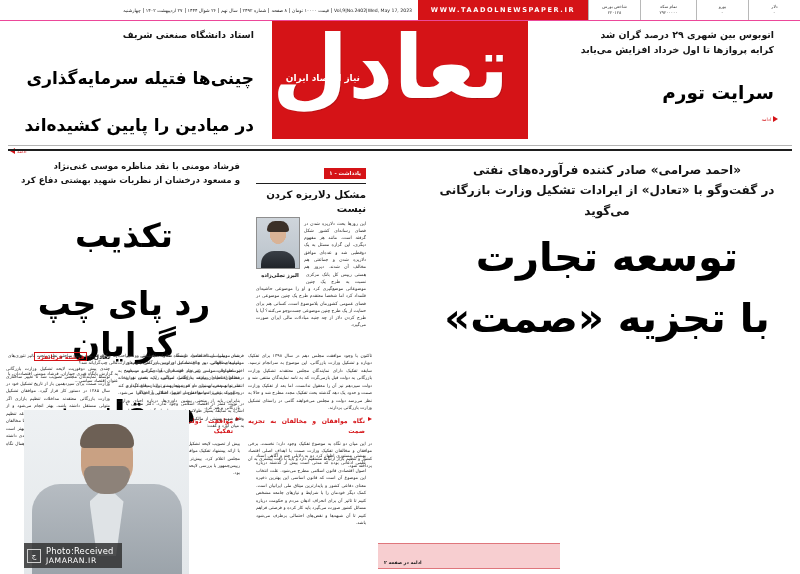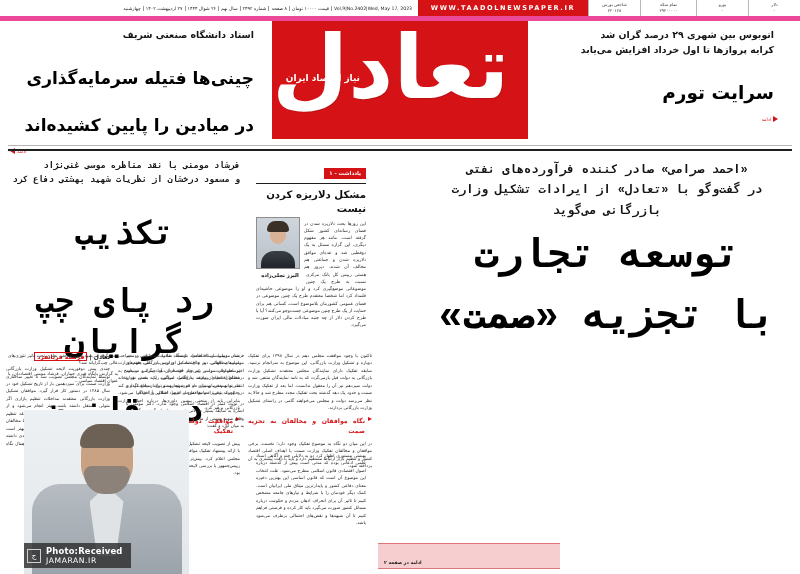--- a/index.html
+++ b/index.html
@@ -19,21 +19,21 @@
     position: absolute; inset: 0;
     width: 800px; height: 574px;
     background: #fff;
     direction: rtl;
   }
 
   
   .topbar {
     position: absolute; top: 0; left: 0;
     width: 800px; height: 21px;
-    border-bottom: 5px solid #ec4899;
+    border-bottom: 1px solid #ec4899;
     background: #fff;
     display: flex;
     align-items: stretch;
     direction: rtl;
   }
   .tb-cell {
     display: flex; flex-direction: column;
     align-items: center; justify-content: center;
     font-size: 4.2px; line-height: 1.35;
     color: #2a2a2a;
@@ -154,21 +154,21 @@
   .hr-thin {
     position: absolute; left: 8px; right: 8px;
     height: 1px; background: #b5b5b5;
   }
   .hr-thick {
     position: absolute; left: 8px; right: 8px;
     height: 2px; background: #1e1e1e;
   }
 
   
-  .hl-block { position: absolute; top: 160px; font-family: Liberation Mono, monospace; }
+  .hl-block { position: absolute; top: 160px; }
   .hl-right { right: 8px; width: 370px; text-align: center; }
   .hl-left  { left: 8px;  width: 232px; text-align: center; }
 
   .hl-kick {
     font-size: 12px;
     line-height: 1.7;
     font-weight: bold;
     color: #141414;
     letter-spacing: -0.25px;
   }
@@ -340,21 +340,21 @@
   }
   .photo-credit {
     position: absolute;
     left: 0; bottom: 6px;
     background: rgba(45,45,45,0.82);
     color: #fff;
     padding: 3px 8px 3px 22px;
     direction: ltr;
     text-align: left;
   }
-  .photo-credit .l1 { font-size: 8.4px; font-weight: bold; letter-spacing: 0.2px; }
+  .photo-credit .l1 { font-size: 8.4px; font-weight: normal; letter-spacing: 0.2px; }
   .photo-credit .l2 { font-size: 7.6px; letter-spacing: 0.6px; }
   .credit-logo {
     position: absolute; left: 3px; top: 50%;
     transform: translateY(-50%);
     width: 14px; height: 14px;
     border: 1px solid #cfcfcf;
     color: #fff; font-size: 7px;
     display: flex; align-items: center; justify-content: center;
   }
 

